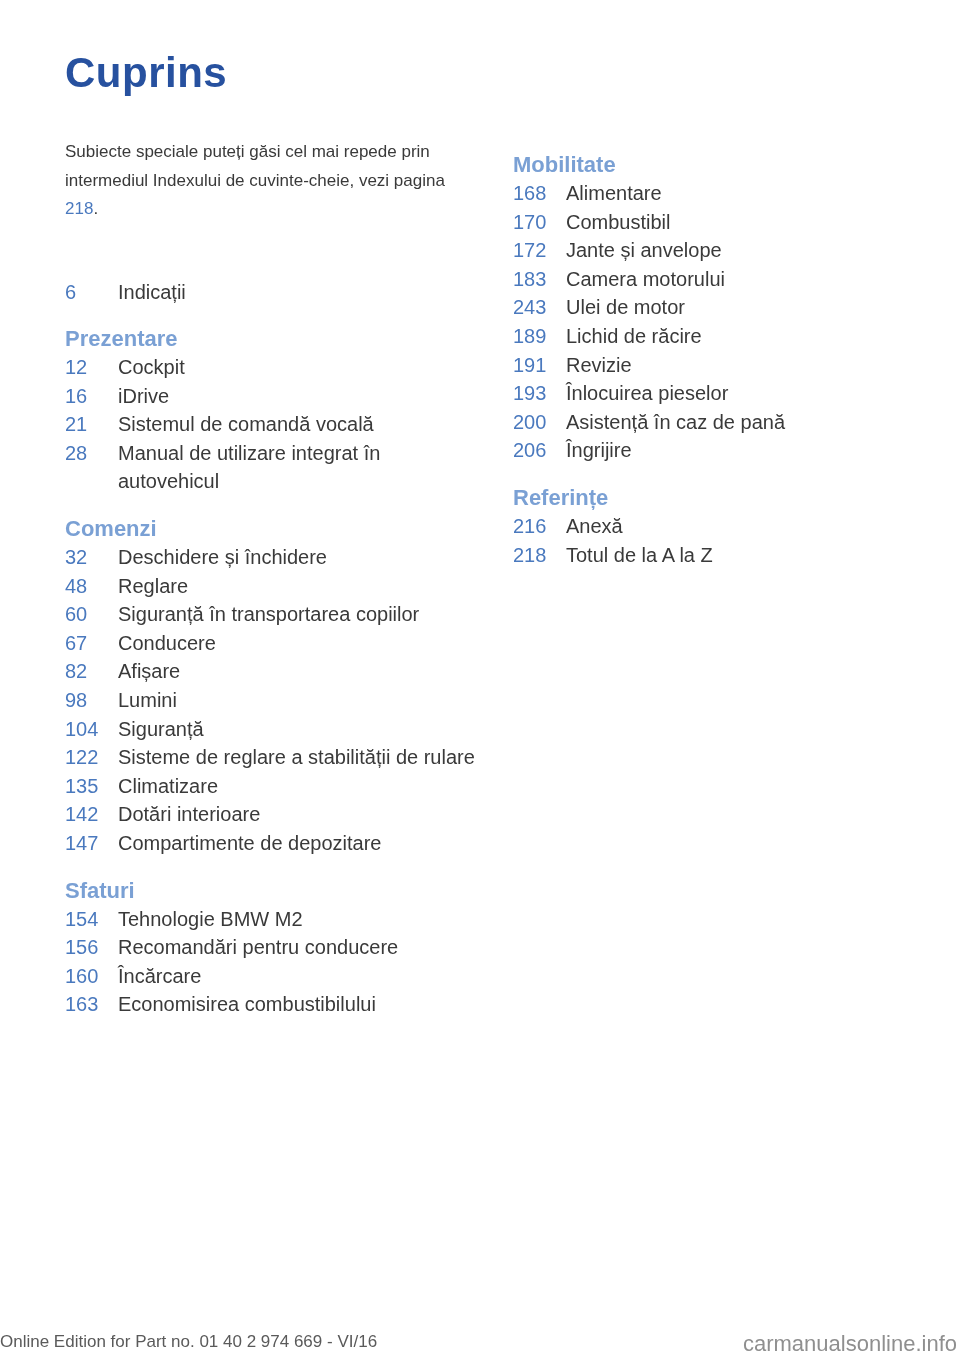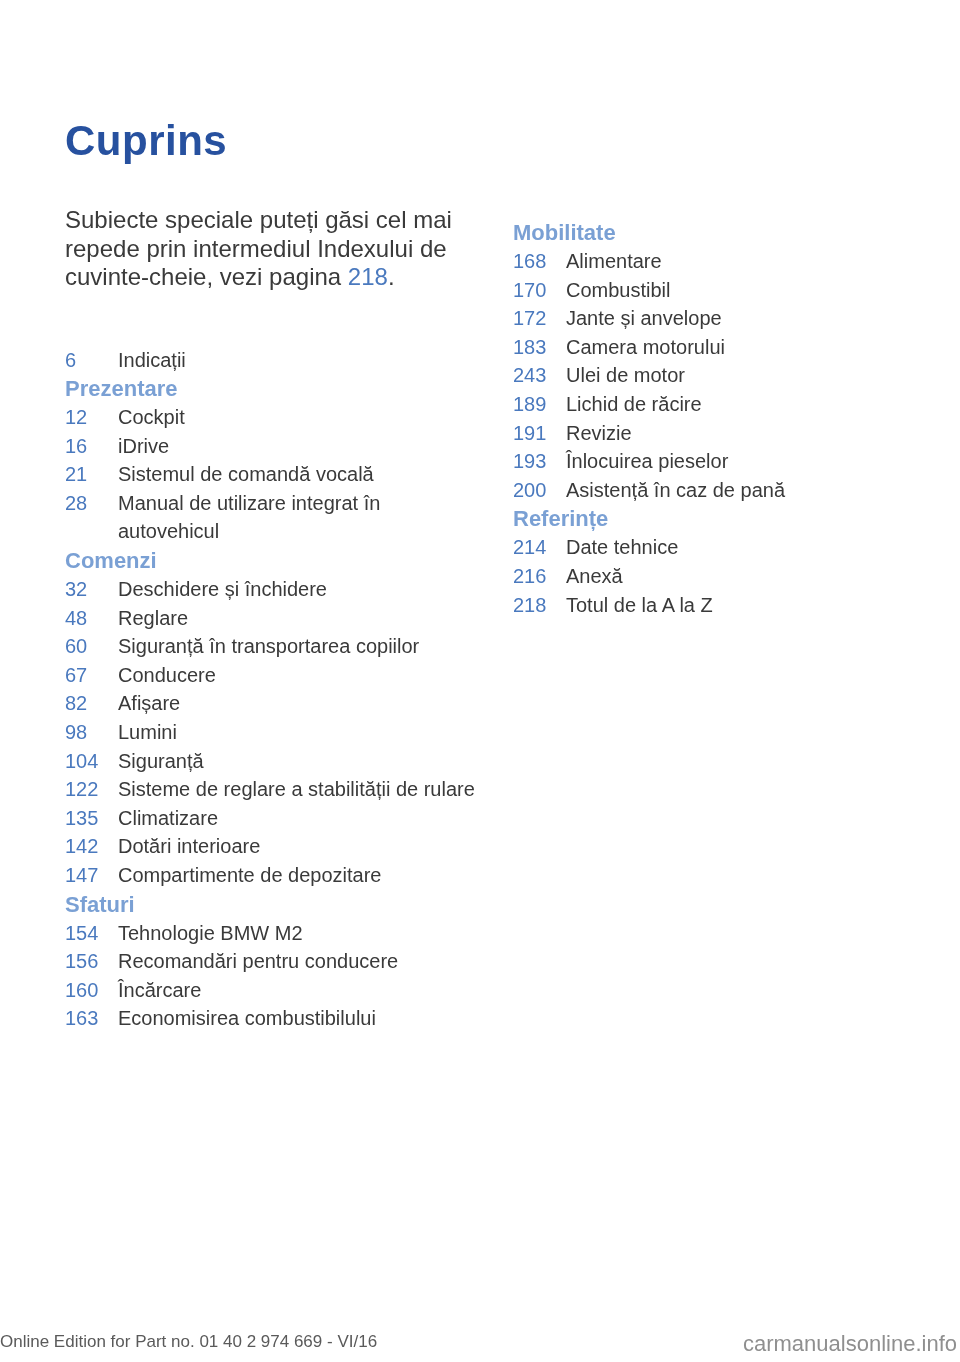--- a/index.html
+++ b/index.html
@@ -4,44 +4,45 @@
 <style>
   * { margin: 0; padding: 0; box-sizing: border-box; }
   html, body { width: 960px; height: 1362px; }
   body {
     background: #ffffff;
     font-family: "Liberation Sans", sans-serif;
     color: var(--body-color, #3a3a3a);
     position: relative;
     overflow: hidden;
   }
-  .page { width: 100%; height: 100%; padding: 120px 65px 0 65px; position: relative; }
+  .page { width: 100%; height: 100%; padding: 52px 65px 0 65px; position: relative; }
   .page-title {
     font-size: 42px;
     font-weight: bold;
     color: var(--title-color, #27519f);
     line-height: 1;
     letter-spacing: 0.5px;
   }
   .content { display: flex; margin-top: 44px; }
   .col-left { flex: 0 0 415px; width: 415px; margin-right: 33px; }
   .col-right { flex: 1 1 auto; min-width: 0; }
   .intro {
     width: 400px;
-    font-size: 24px;
+    font-size: 17px;
     line-height: 28.5px;
     margin-bottom: 54px;
     color: var(--body-color, #3a3a3a);
   }
   .intro-link { color: var(--num-color, #4a79be); cursor: pointer; }
   .section-heading {
     font-size: 22px;
     font-weight: bold;
     color: var(--heading-color, #7aa0d4);
     line-height: 29px;
+    margin-top: 18px;
   }
   .toc-block:first-child .section-heading { margin-top: 12px; }
   .toc-entry { display: flex; align-items: flex-start; }
   .toc-num {
     flex: 0 0 53px;
     width: 53px;
     font-size: 20px;
     line-height: 28.6px;
     color: var(--num-color, #4a79be);
     cursor: pointer;
@@ -210,27 +211,27 @@
               <span class="toc-label">Revizie</span>
             </div>
             <div class="toc-entry">
               <span class="toc-num">193</span>
               <span class="toc-label">Înlocuirea pieselor</span>
             </div>
             <div class="toc-entry">
               <span class="toc-num">200</span>
               <span class="toc-label">Asistență în caz de pană</span>
             </div>
+            <div class="toc-entry">
+              <span class="toc-num">206</span>
+              <span class="toc-label">Îngrijire</span>
+            </div>
           </div>
           <div class="toc-block">
             <div class="section-heading">Referințe</div>
-            <div class="toc-entry">
-              <span class="toc-num">214</span>
-              <span class="toc-label">Date tehnice</span>
-            </div>
             <div class="toc-entry">
               <span class="toc-num">216</span>
               <span class="toc-label">Anexă</span>
             </div>
             <div class="toc-entry">
               <span class="toc-num">218</span>
               <span class="toc-label">Totul de la A la Z</span>
             </div>
           </div>
         </div>

